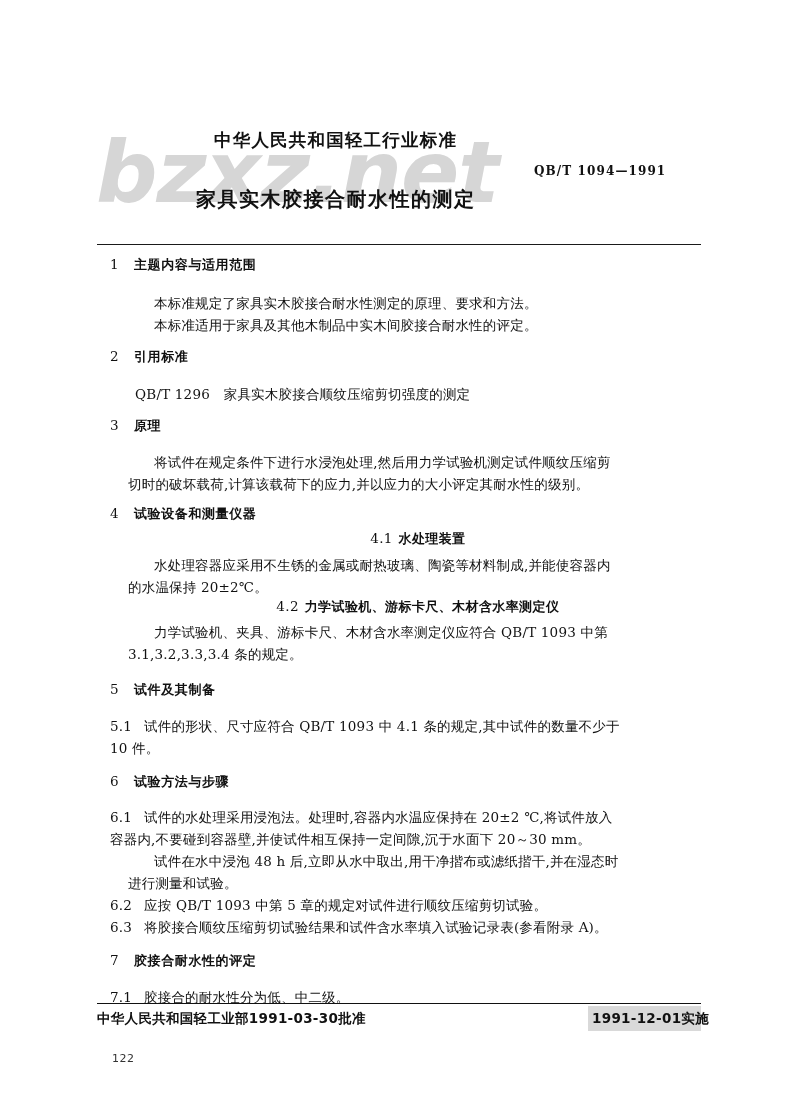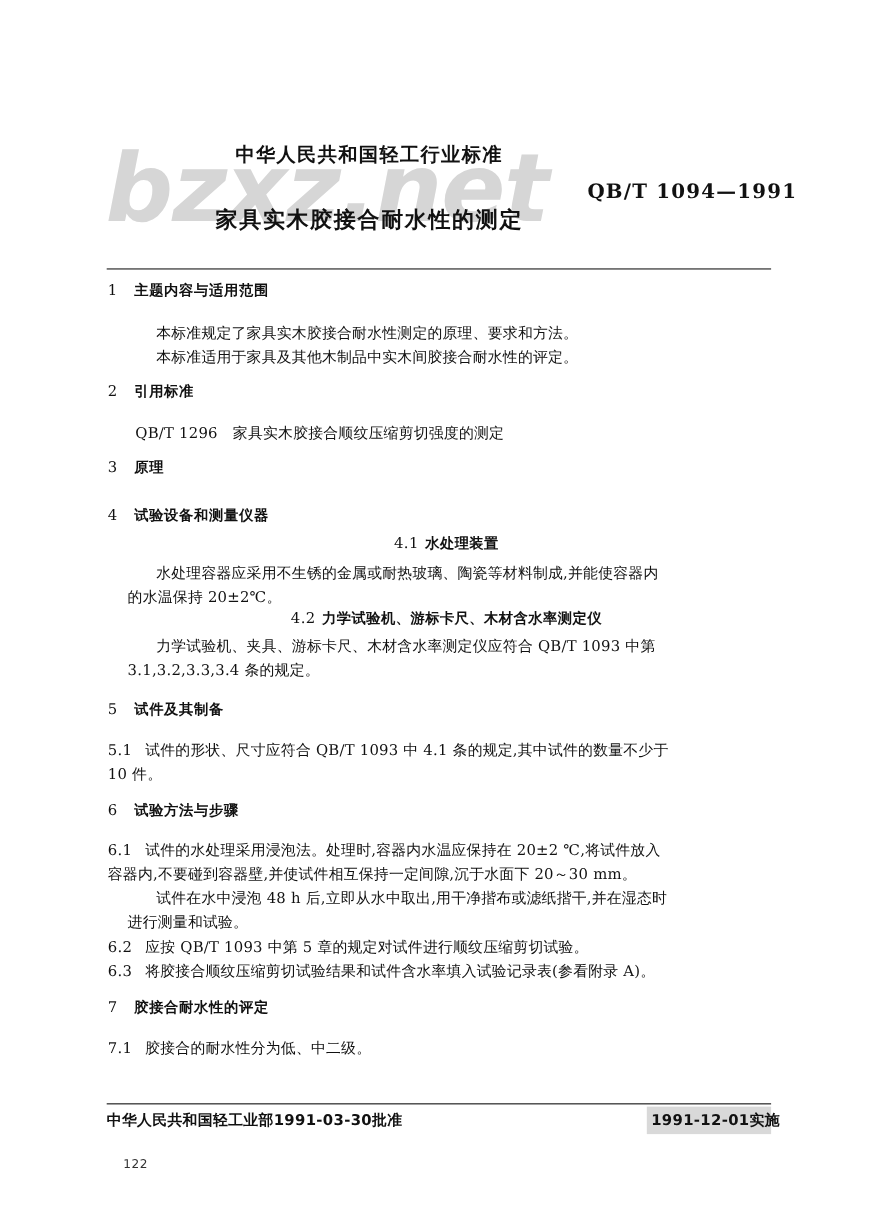--- a/index.html
+++ b/index.html
@@ -53,21 +53,21 @@
     font-size: 17.5px;
     letter-spacing: 1.2px;
     white-space: nowrap;
   }
   .doc-code {
     position: absolute;
     left: 534px;
     top: 164px;
     font-family: "DejaVu Serif", "Liberation Serif", serif;
     font-weight: bold;
-    font-size: 18px;
+    font-size: 12px;
     letter-spacing: 1.1px;
     white-space: nowrap;
   }
   .doc-title {
     position: absolute;
     left: 196px;
     top: 186px;
     font-family: "DejaVu Sans", "Liberation Sans", sans-serif;
     font-weight: bold;
     font-size: 20px;
@@ -79,21 +79,21 @@
     left: 97px;
     top: 244px;
     width: 604px;
     height: 0;
     border-top: 1.6px solid #1a1a1a;
   }
 
   
   .content {
     position: absolute;
-    left: 0;
+    left: 12px;
     top: 258px;
     width: 708px;
     z-index: 2;
   }
 
   .h-sec {
     display: block;
     margin: 0;
     padding: 0 0 0 98px;
     font-family: "DejaVu Sans", "Liberation Sans", sans-serif;
@@ -233,20 +233,21 @@
     <div class="sp-14"></div>
 
     <div class="h-sec"><span class="num">2</span><span>引用标准</span></div>
     <div class="sp-20"></div>
     <div class="para ref">QB/T 1296 家具实木胶接合顺纹压缩剪切强度的测定</div>
 
     <div class="sp-14"></div>
 
     <div class="h-sec"><span class="num">3</span><span>原理</span></div>
     <div class="sp-18"></div>
+    <div class="para indent">将试件在规定条件下进行水浸泡处理,然后用力学试验机测定试件顺纹压缩剪切时的破坏载荷,计算该载荷下的应力,并以应力的大小评定其耐水性的级别。</div>
 
     <div class="sp-12"></div>
 
     <div class="h-sec"><span class="num">4</span><span>试验设备和测量仪器</span></div>
     <div class="sp-12"></div>
 
     <div class="h-sub"><span class="num">4.1</span><span>水处理装置</span></div>
     <div class="sp-8"></div>
     <div class="para indent">水处理容器应采用不生锈的金属或耐热玻璃、陶瓷等材料制成,并能使容器内的水温保持 20±2℃。</div>
 

